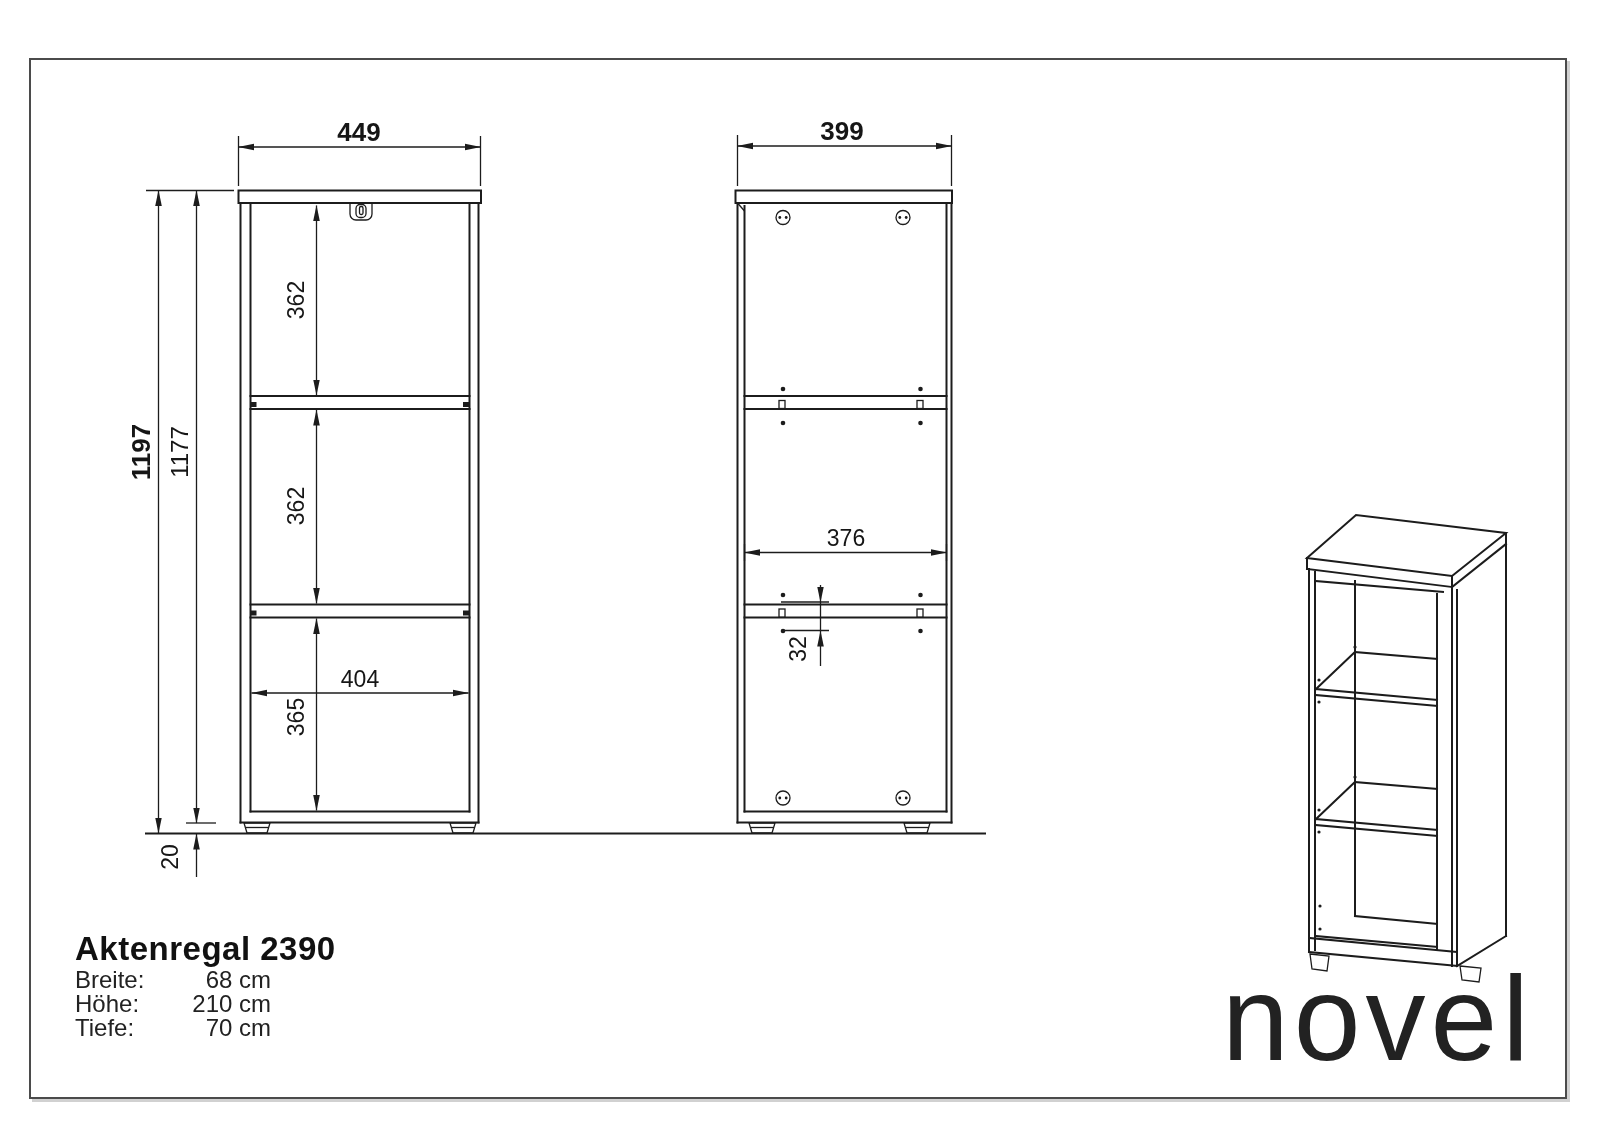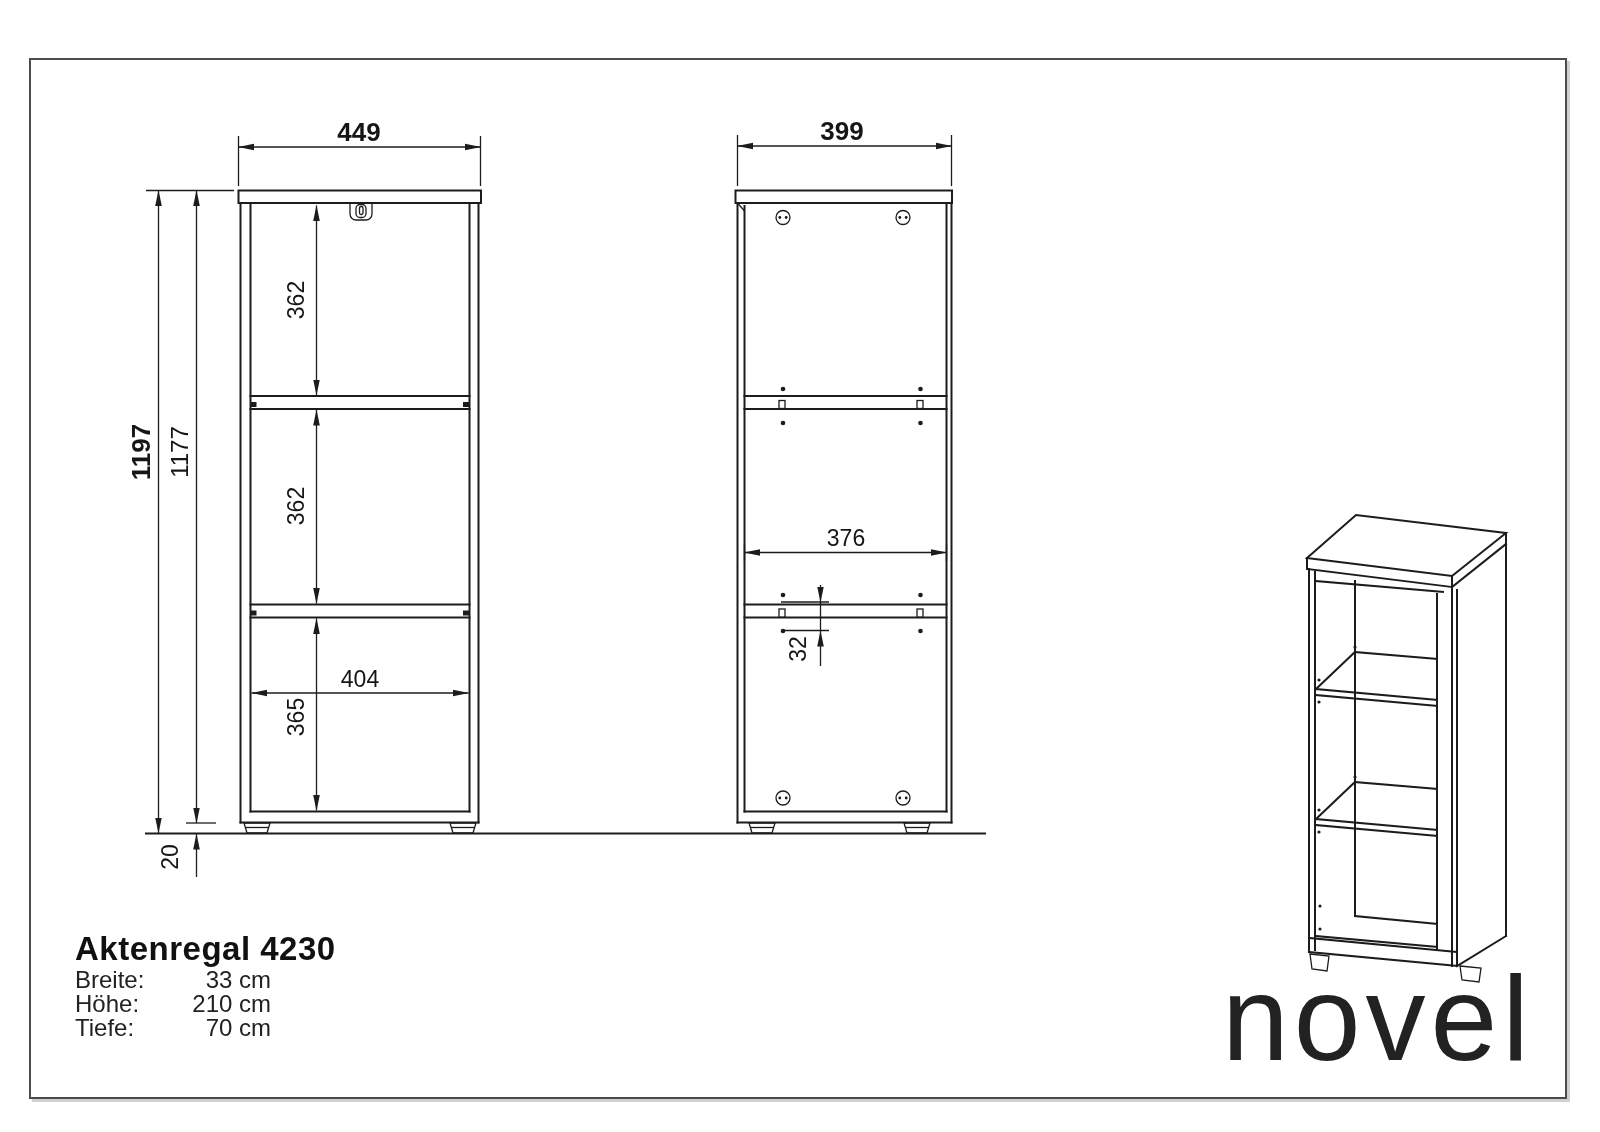--- a/index.html
+++ b/index.html
@@ -230,25 +230,25 @@
           <circle class="fillb" cx="1320" cy="929" r="1.6"></circle>
       </g>
       <g>
         <polygon class="thin" points="1310,954 1329,956 1327,971 1312,969"></polygon>
         <polygon class="thin" points="1460,966 1481,968 1479,982 1462,980"></polygon>
       </g>
     </g>
   </svg>
 
   <div class="title-block">
-    <h1 class="product-title">Aktenregal 4230</h1>
+    <h1 class="product-title">Aktenregal 2390</h1>
     <div class="specs">
       <div class="spec-row">
         <span class="spec-label">Breite:</span>
-        <span class="spec-value">33 cm</span>
+        <span class="spec-value">68 cm</span>
       </div>
       <div class="spec-row">
         <span class="spec-label">Höhe:</span>
         <span class="spec-value">210 cm</span>
       </div>
       <div class="spec-row">
         <span class="spec-label">Tiefe:</span>
         <span class="spec-value">70 cm</span>
       </div>
     </div>

